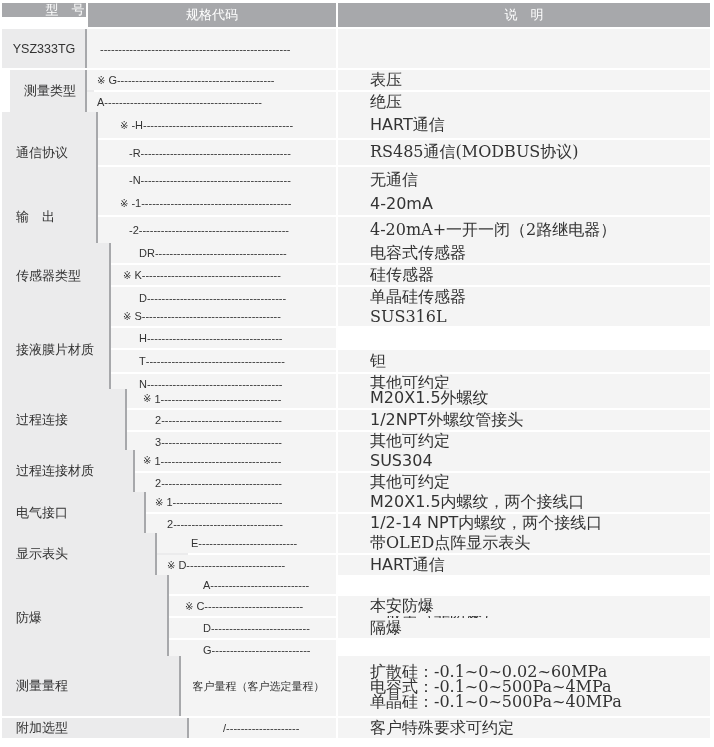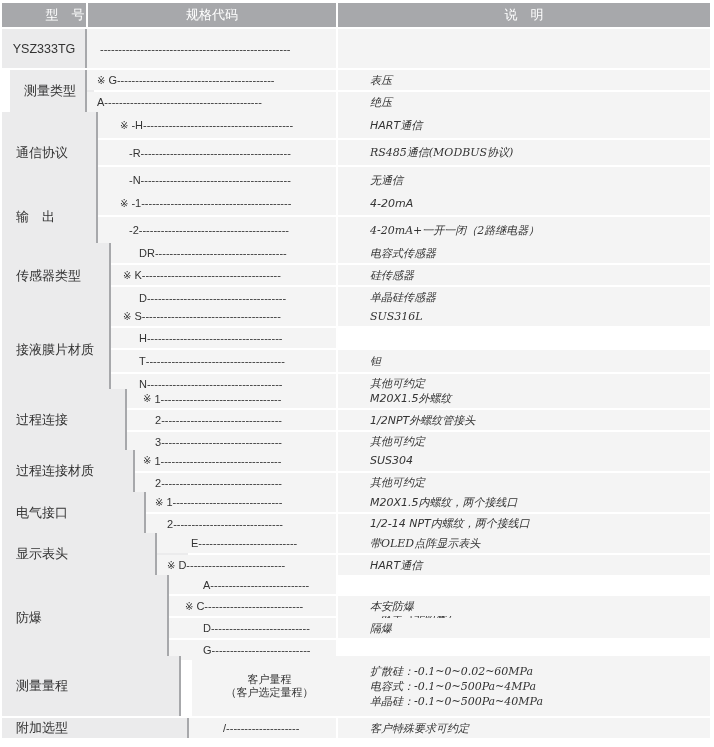--- a/index.html
+++ b/index.html
@@ -7,32 +7,32 @@
          font-family: "Liberation Sans", "DejaVu Sans", sans-serif; color: #333; }
   .abs { position: absolute; box-sizing: border-box; }
   .hdr { background: #a7a8ab; color: #ffffff; font-size: 13px; display: flex;
          align-items: center; justify-content: center; letter-spacing: 0px; }
   .lab { background: #ebebec; font-size: 13px; color: #333; display: flex; align-items: center;
          padding-left: 14px; }
   .lab.first { justify-content: center; padding-left: 0; font-size: 12.5px; }
   .vbar { background: #a7a8ab; width: 2px; }
   .codecell { background: #f4f4f4; font-size: 11px; color: #333; display: flex; align-items: center;
               white-space: nowrap; overflow: hidden; }
-  .desccell { background: #f4f4f4; font-size: 11px; color: #333; display: flex; align-items: center;
-              padding-left: 32px; white-space: nowrap; font-family: "DejaVu Serif", "Liberation Serif", serif; font-style: italic; }
+  .desccell { background: #f4f4f4; font-size: 16px; color: #333; display: flex; align-items: center;
+              padding-left: 32px; white-space: nowrap; font-family: "DejaVu Serif", "Liberation Serif", serif; }
   .desccell.sans { font-family: "DejaVu Sans", "Liberation Sans", sans-serif; }
   .star { font-size: 10px; margin-right: 3px; }
   .range { flex-direction: column; align-items: flex-start; justify-content: center; line-height: 15px; }
-  .custom { flex-direction: column; justify-content: center; align-items: center; line-height: 13px;
-            font-family: "DejaVu Serif", "Liberation Serif", serif; font-size: 11px; margin-left: 11px; }
+  .custom { flex-direction: row; justify-content: center; align-items: center; line-height: 13px;
+            font-family: "DejaVu Serif", "Liberation Serif", serif; font-size: 11px; }
 </style>
 </head>
 <body>
 
-<div class="abs hdr" style="left:2px;top:3px;width:84px;height:24px;padding-left:42px;">型　号</div>
+<div class="abs hdr" style="left:2px;top:3px;width:84px;height:14px;padding-left:42px;">型　号</div>
 <div class="abs hdr" style="left:88px;top:3px;width:248px;height:24px;">规格代码</div>
 <div class="abs hdr" style="left:338px;top:3px;width:372px;height:24px;">说　明</div>
 
 <div class="abs lab first" style="left:2px;top:29px;width:84px;height:39px;">YSZ333TG</div>
 <div class="abs vbar" style="left:85px;top:29px;height:39px;"></div>
 <div class="abs codecell" style="left:87px;top:29px;width:249px;height:39px;padding-left:13px;">----------------------------------------------------</div>
 <div class="abs desccell" style="left:338px;top:29px;width:372px;height:39px;"></div>
 
 <div id="groups">
     <div class="abs lab" style="left: 2px; top: 70px; width: 84px; height: 42px; margin-left: 8px;">测量类型</div>

